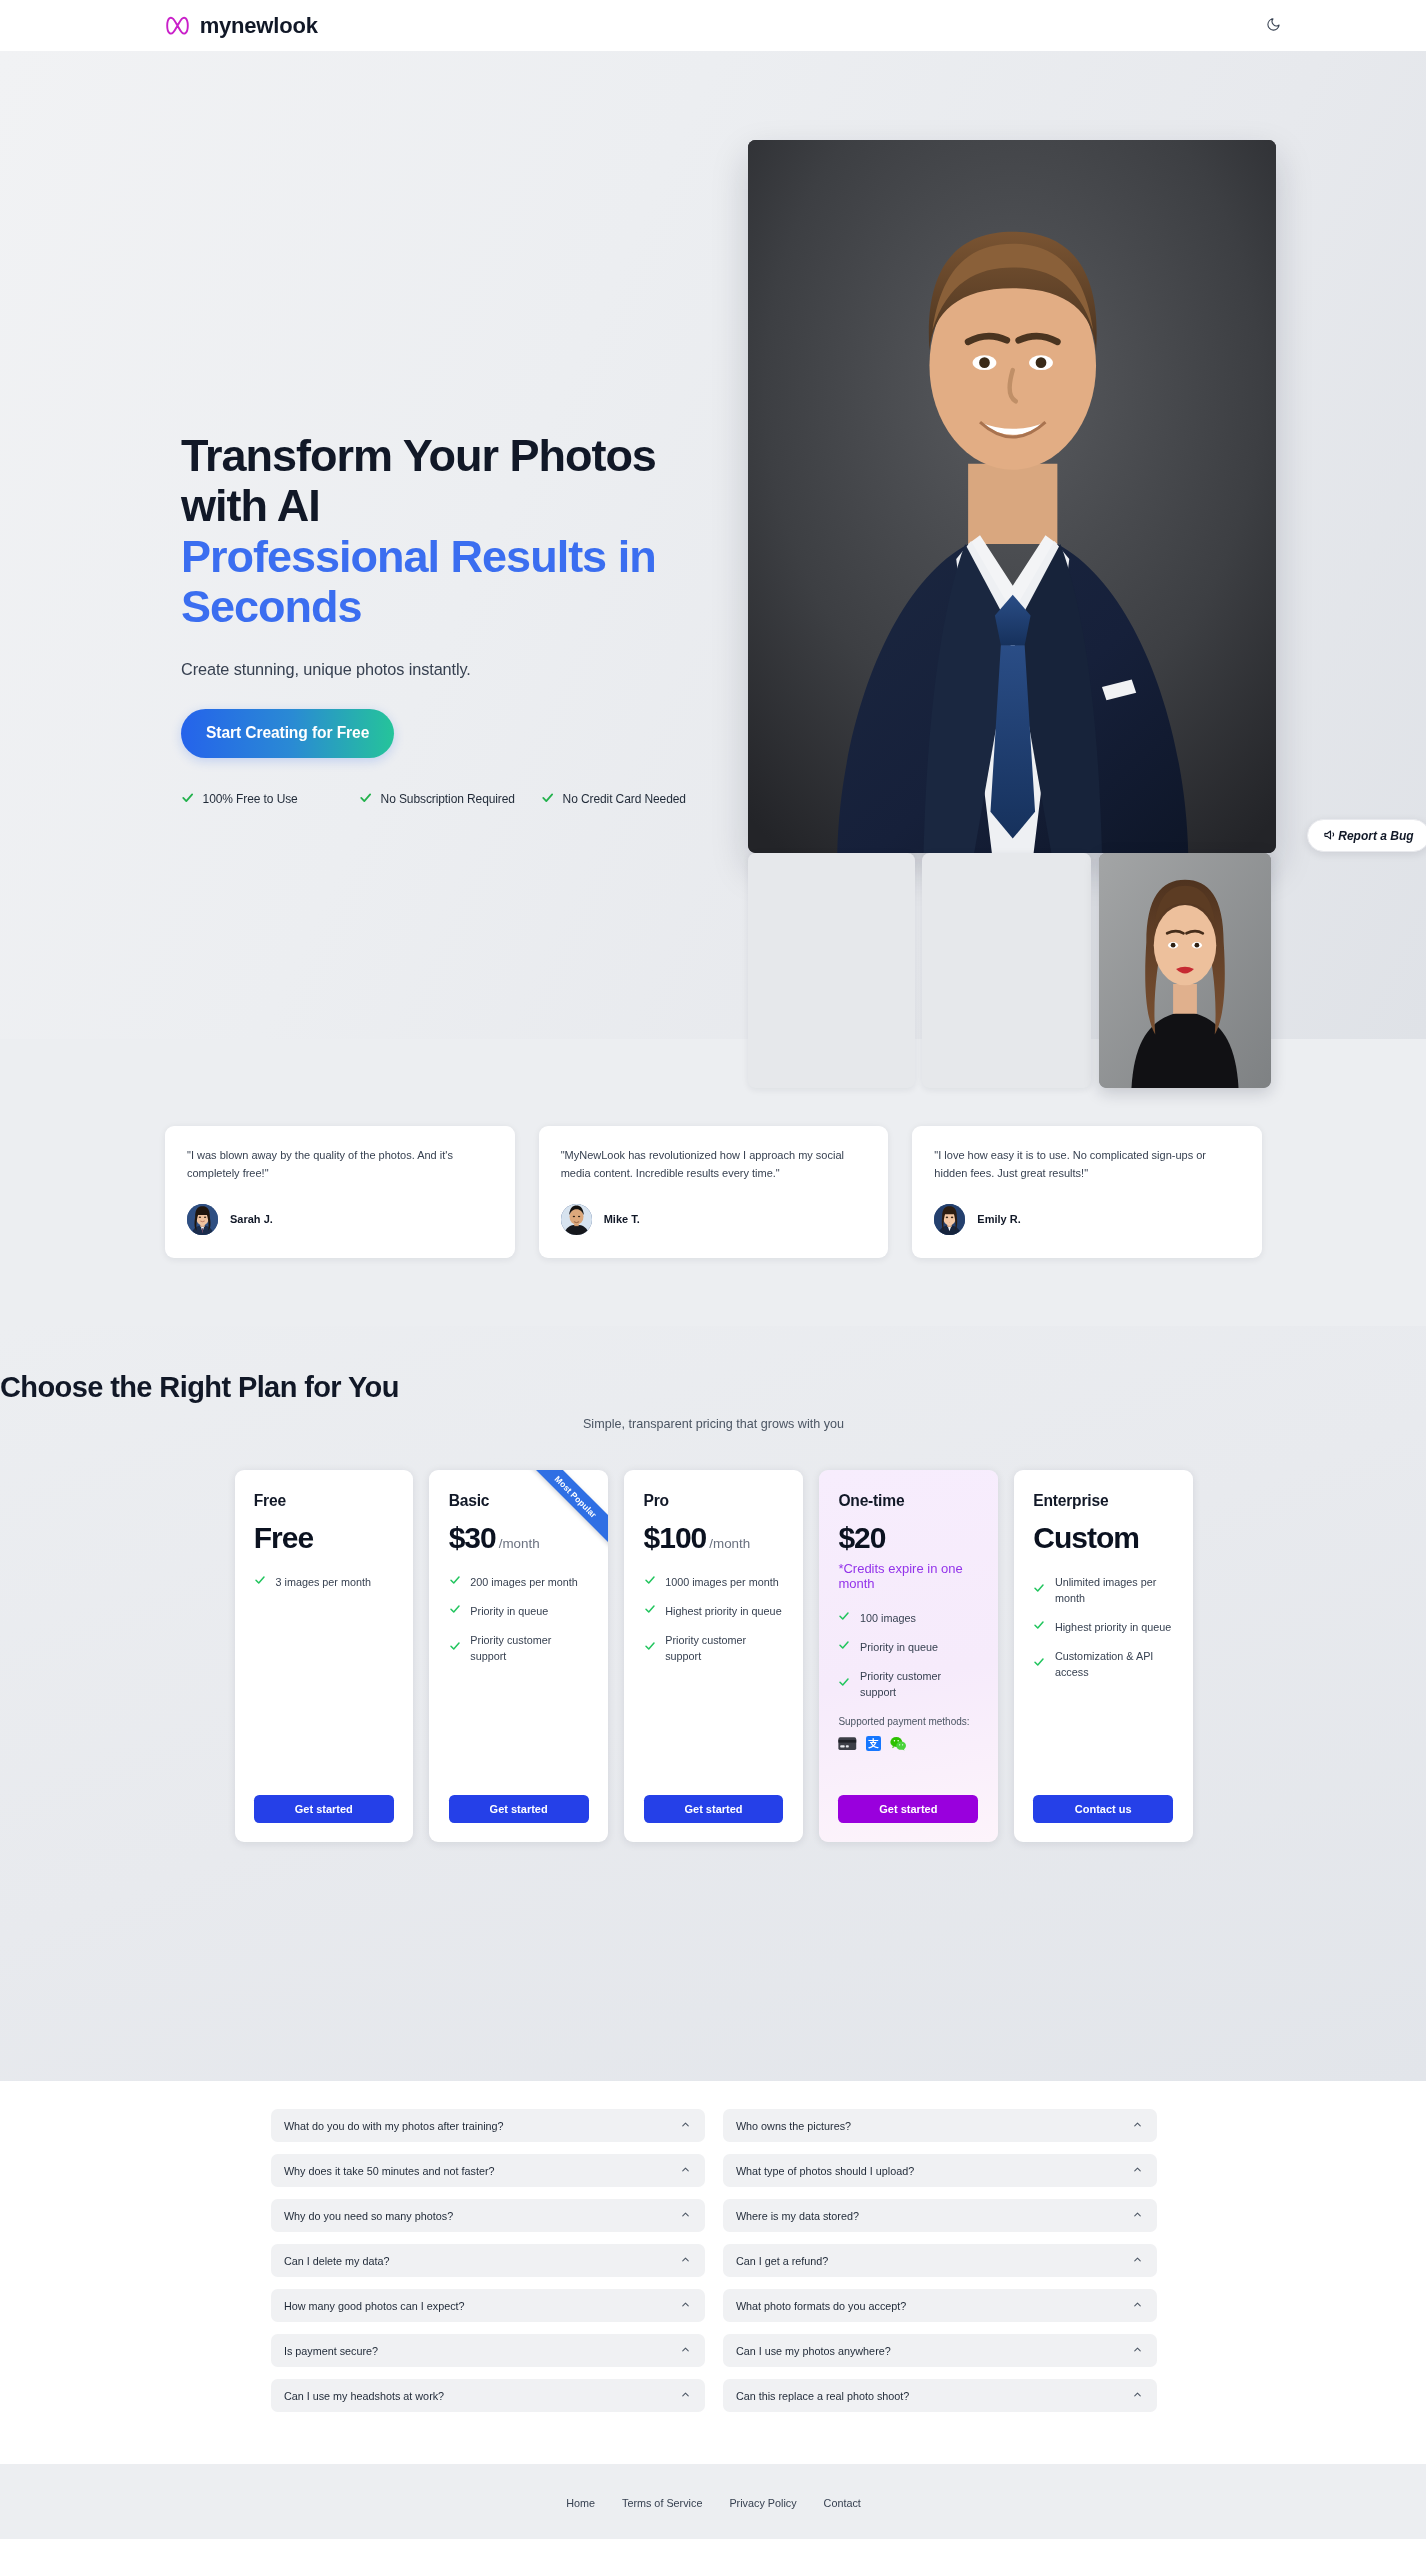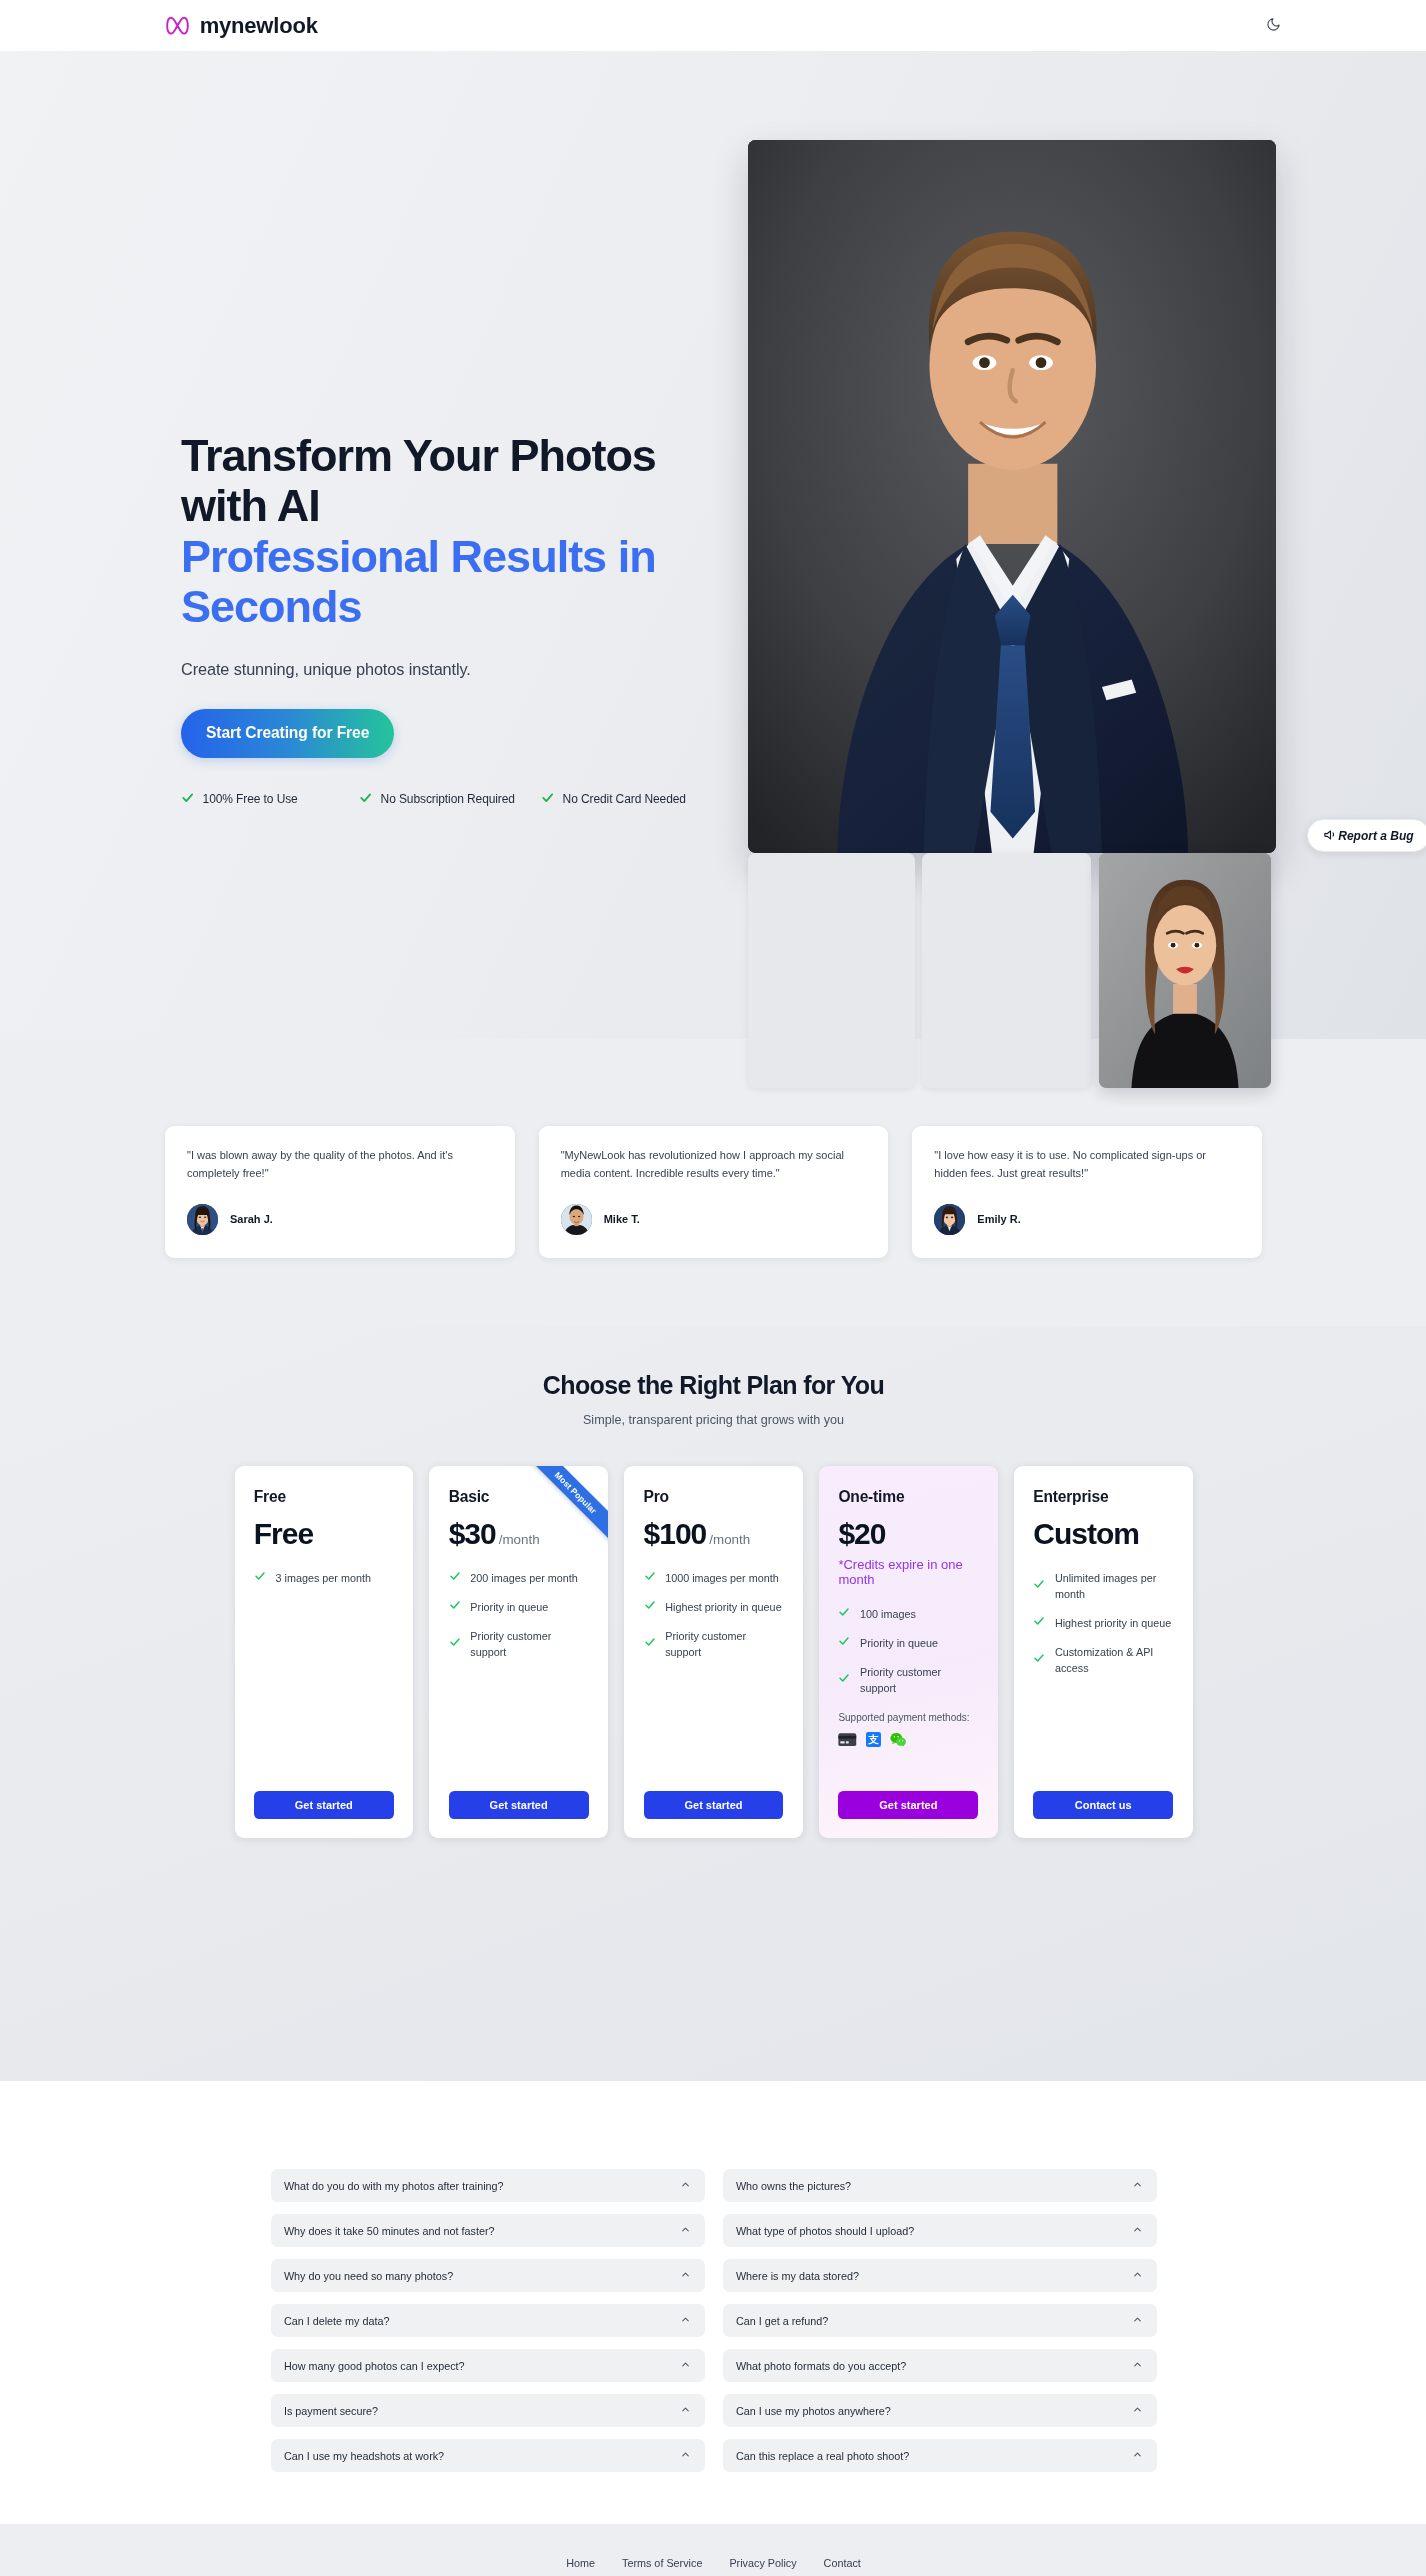--- a/index.html
+++ b/index.html
@@ -180,22 +180,21 @@
   }
   .t-name { font-size: 11px; font-weight: 700; color: #111827; }
 
   
   .pricing {
     background: linear-gradient(160deg, #eceef1 0%, #e8eaee 48%, #e2e5ea 100%);
     padding: 45px 0 0;
     height: 755px;
   }
   .p-title {
-    text-align: center;
-    font-size: 25px; font-weight: 700;
+    font-size: 29px; font-weight: 700;
     letter-spacing: -0.6px; color: #111827;
   }
   .p-sub {
     margin-top: 13.4px; text-align: center;
     font-size: 12.6px; color: #4b5563;
   }
   .p-grid {
     margin: 39px auto 0;
     width: 958px;
     display: grid;
@@ -250,21 +249,21 @@
     font-weight: 700;
     text-align: center;
     padding: 4.5px 0;
     letter-spacing: 0.1px;
     box-shadow: 0 1.5px 4.5px rgba(15,23,42,.2);
   }
 
   
   .faq {
     background: #ffffff;
-    padding: 88px 0 52px;
+    padding: 28px 0 52px;
   }
   .faq-grid {
     width: 886px;
     margin: 0 auto;
     display: grid;
     grid-template-columns: 1fr 1fr;
     column-gap: 18px;
     row-gap: 12px;
   }
   .faq-item {

